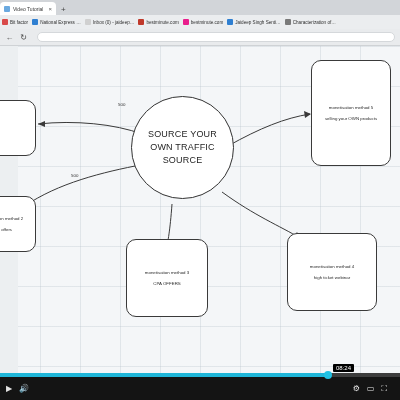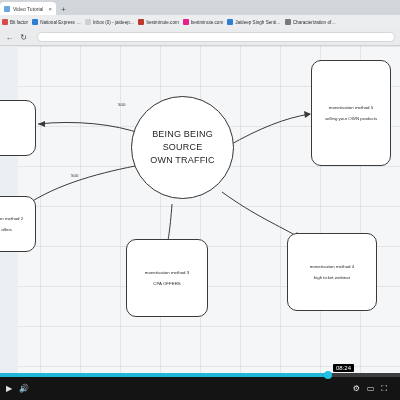--- a/index.html
+++ b/index.html
@@ -353,23 +353,23 @@
       <div class="l2">high ticket webinar</div>
     </div>
 
     <div class="node" style="left:311px; top:14px; width:80px; height:106px;">
       <div class="l1">monetisation method 5</div>
       <div class="l2">selling your OWN products</div>
     </div>
 
     <div class="center-node" style="left:131px; top:50px; width:101px; height:101px;">
       <div class="ctext">
-        <div>BEING BEING</div>
+        <div>SOURCE YOUR</div>
+        <div>OWN TRAFFIC</div>
         <div>SOURCE</div>
-        <div>OWN TRAFFIC</div>
       </div>
     </div>
 
     <div class="edge-label" style="left:118px; top:56px;">500</div>
     <div class="edge-label" style="left:71px; top:127px;">500</div>
   </div>
 
   <div class="vid-bar">
     <div class="progress-track">
       <div class="progress-done" style="width:82%"></div>

